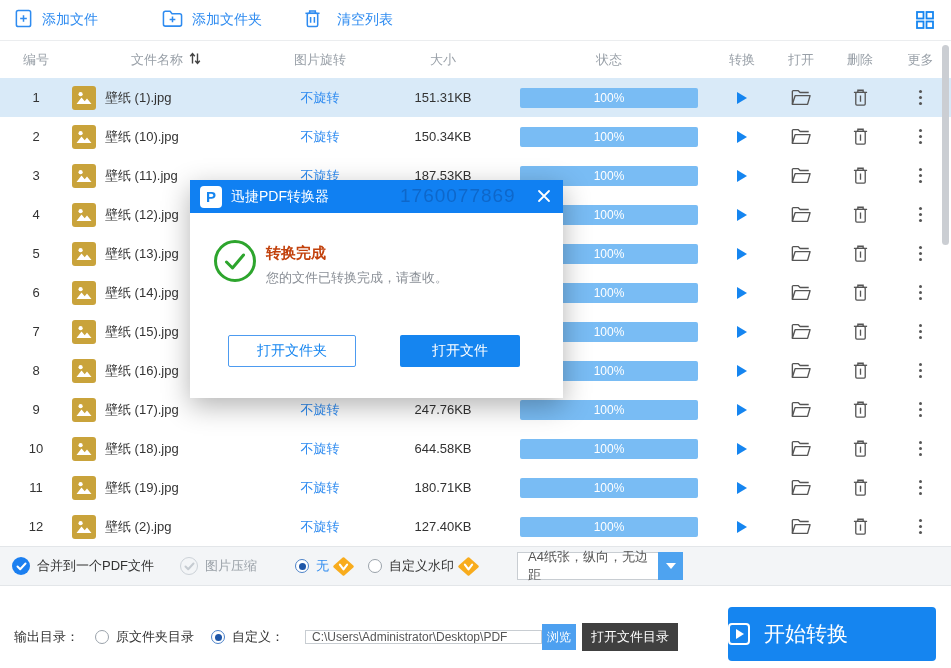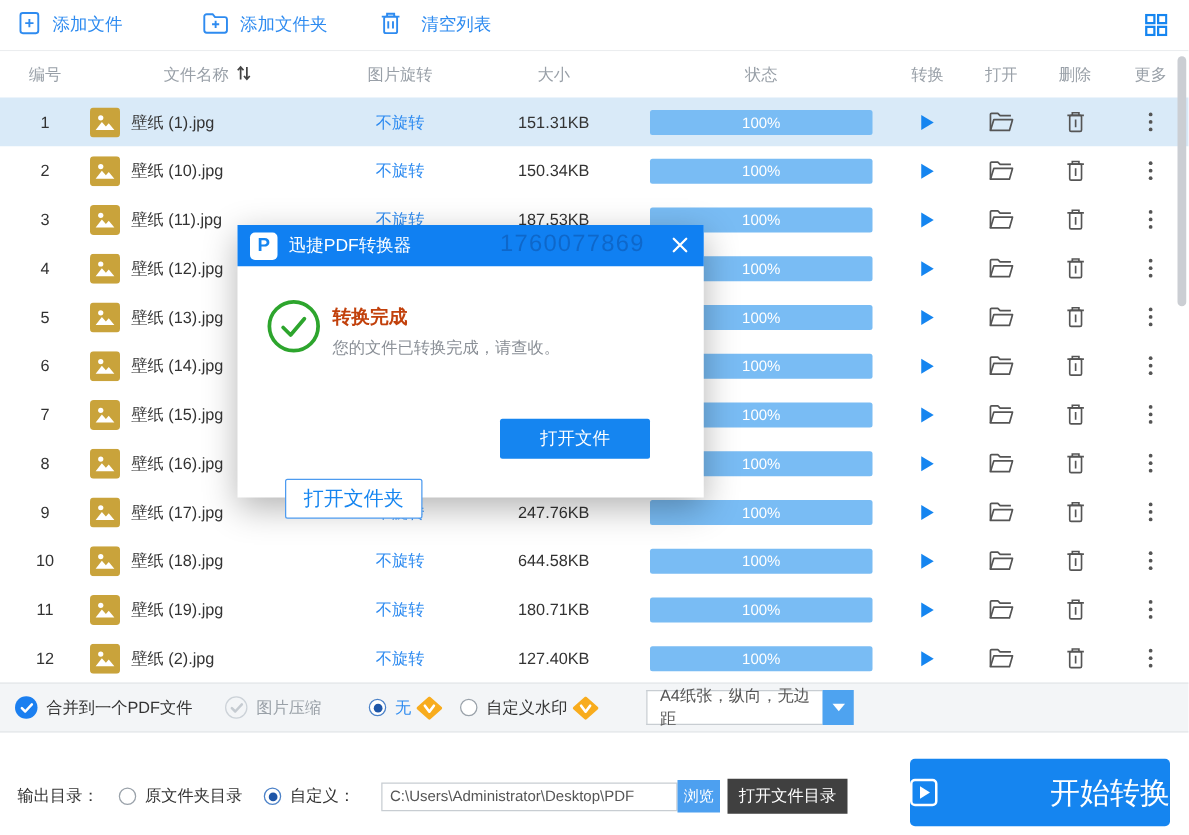--- a/index.html
+++ b/index.html
@@ -40,21 +40,21 @@
   
   .dialog { position:absolute; left:190px; top:180px; width:373px; height:218px; background:#fff; box-shadow:0 8px 26px rgba(0,0,0,.3); }
   .dlg-head { position:relative; height:33px; background:#1080f2; display:flex; align-items:center; padding:0 10px; }
   .dlg-logo { width:22px; height:22px; background:#fff; border-radius:4px; display:flex; align-items:center; justify-content:center; color:#1585f0; font-weight:bold; font-size:15px; }
   .dlg-title { color:#fff; font-size:14px; margin-left:9px; }
   .dlg-wm { position:absolute; left:210px; top:5px; color:rgba(10,40,100,.28); font-size:19px; letter-spacing:1px; pointer-events:none; }
   .dlg-close { position:absolute; right:10px; top:7px; cursor:pointer; display:flex; }
   .gcheck { position:absolute; left:24px; top:60px; width:42px; height:42px; border:3px solid #2da52d; border-radius:50%; display:flex; align-items:center; justify-content:center; }
   .dlg-h1 { position:absolute; left:76px; top:64px; font-size:15px; font-weight:bold; color:#c2410c; }
   .dlg-msg { position:absolute; left:76px; top:89px; font-size:13px; color:#8a8f96; }
-  .btn-outline { position:absolute; left:38px; top:155px; width:110px; height:32px; border:1px solid #4d9bf0; background:#fff; color:#1585f0; font-size:16px; border-radius:2px; display:flex; align-items:center; justify-content:center; cursor:pointer;margin-top:48px; }
+  .btn-outline { position:absolute; left:38px; top:155px; width:128px; height:32px; border:1px solid #4d9bf0; background:#fff; color:#1585f0; font-size:14px; border-radius:2px; display:flex; align-items:center; justify-content:center; cursor:pointer; }
   .btn-solid { position:absolute; left:210px; top:155px; width:120px; height:32px; background:#1585f0; color:#fff; font-size:14px; border-radius:2px; display:flex; align-items:center; justify-content:center; cursor:pointer; }
 
   
   .optbar { position:absolute; left:0; top:546px; width:951px; height:40px; background:#f3f5f7; border-top:1px solid #e3e6e9; border-bottom:1px solid #e3e6e9; display:flex; align-items:center; font-size:13px; color:#333; }
   .ckc { width:18px; height:18px; border-radius:50%; display:flex; align-items:center; justify-content:center; cursor:pointer; }
   .ckc.on { background:#1b7ff0; }
   .ckc.off { border:1.5px solid #ccd2d8; }
   .opt-lbl { margin-left:7px; }
   .radio { width:14px; height:14px; border-radius:50%; border:1.5px solid #9aa2aa; background:#fff; display:flex; align-items:center; justify-content:center; cursor:pointer; }
   .radio.sel { border-color:#4c82c8; }
@@ -62,24 +62,24 @@
   .lbl-none { color:#2e8bf0; }
   .vip { display:flex; margin-left:4px; }
   .pagesel { margin-left:38px; display:flex; height:28px; cursor:pointer; }
   .pagesel .txt { width:141px; background:#fff; border:1px solid #c8cdd2; border-right:none; display:flex; align-items:center; padding:4px 10px; color:#555; font-size:13px; }
   .pagesel .caret { width:25px; background:#4ea3f0; display:flex; align-items:center; justify-content:center; }
   .caret i { width:0; height:0; border-left:5px solid transparent; border-right:5px solid transparent; border-top:6px solid #fff; }
 
   
   .outbar { position:absolute; left:0; top:587px; width:951px; height:81px; background:#fff; font-size:13px; color:#333;padding-left:32px; }
   .outrow { position:absolute; left:14px; top:36px; display:flex; align-items:center; }
-  .path-input { width:237px; height:23px; border:1px solid #c8cdd2; color:#555; font-size:12px; padding:0 6px; outline:none; font-family:inherit; }
+  .path-input { width:237px; height:14px; border:1px solid #c8cdd2; color:#555; font-size:12px; padding:0 6px; outline:none; font-family:inherit; }
   .btn-browse { width:34px; height:26px; background:#4da0f0; color:#fff; font-size:12px; border:none; cursor:pointer; font-family:inherit; }
   .btn-opendir { height:28px; background:#404040; color:#fff; font-size:13px; border:none; cursor:pointer; padding:0 9px; margin-left:6px; font-family:inherit; }
-  .btn-start { position:absolute; left:728px; top:20px; width:208px; height:54px; background:#1585f0; border:none; border-radius:4px; color:#fff; font-size:24px; display:flex; align-items:center; justify-content:space-between; gap:14px; cursor:pointer; font-family:inherit; }
+  .btn-start { position:absolute; left:728px; top:20px; width:208px; height:54px; background:#1585f0; border:none; border-radius:4px; color:#fff; font-size:21px; display:flex; align-items:center; justify-content:flex-start; gap:14px; cursor:pointer; font-family:inherit; }
   .start-ico { width:22px; height:22px; border:2px solid #fff; border-radius:4px; display:flex; align-items:center; justify-content:center; }
   .start-ico i { width:0; height:0; border-left:8px solid #fff; border-top:5px solid transparent; border-bottom:5px solid transparent; margin-left:2px; }
 </style>
 </head>
 <body>
 
 <div class="app">
 
   <div class="toolbar">
     <div class="tb-btn b1">

